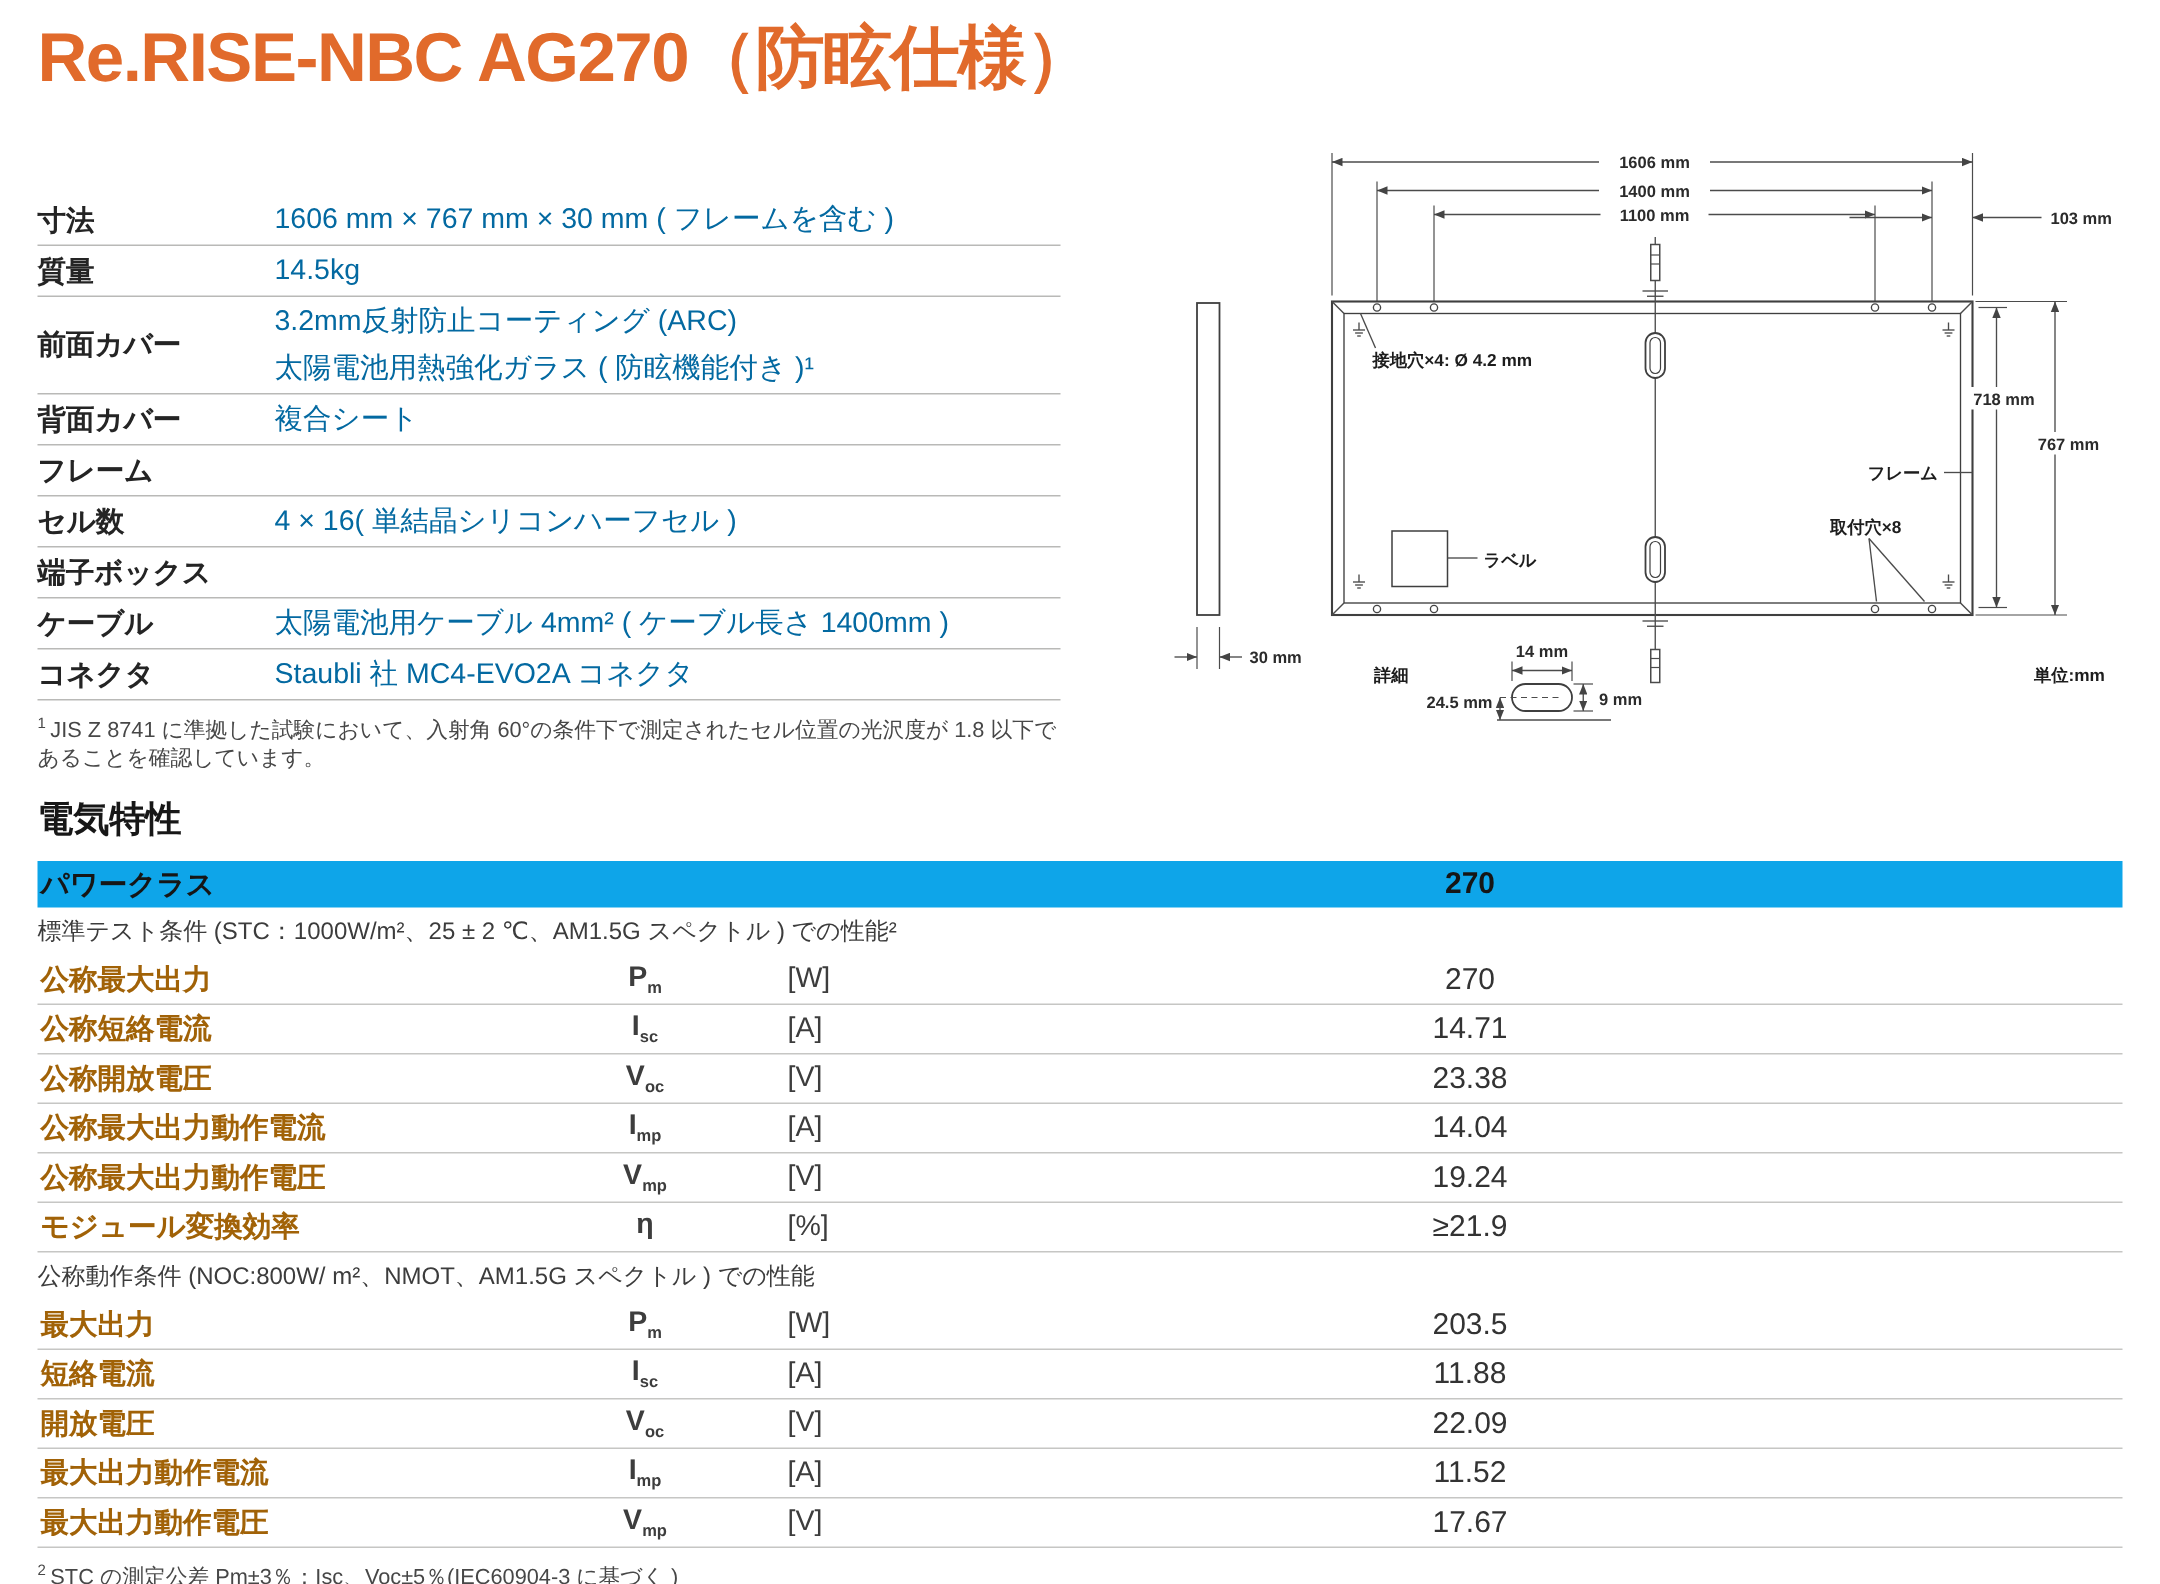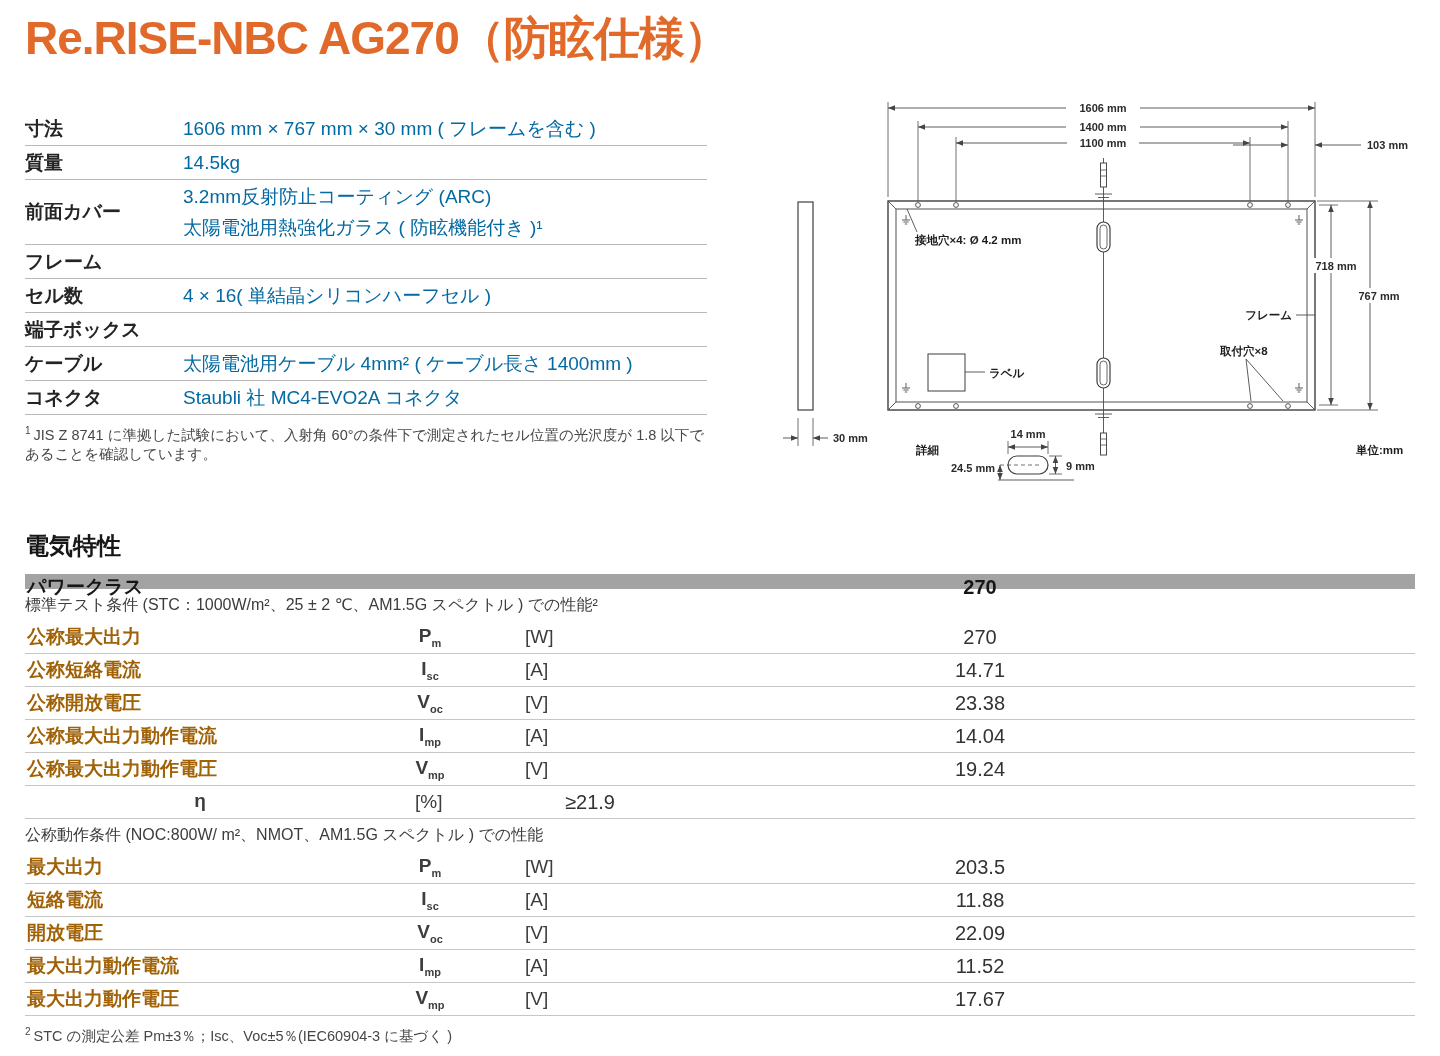--- a/index.html
+++ b/index.html
@@ -9,32 +9,32 @@
     overflow:hidden;
   }
   .title{
     position:absolute;left:25px;top:8px;font-size:46px;font-weight:800;
     color:#E16A2B;letter-spacing:-1px;white-space:nowrap;
   }
   .sec-heading{font-size:24px;font-weight:800;color:#171717;margin:0;}
 
   
   .spec{position:absolute;left:25px;top:112px;width:682px;}
-  .spec-table{}
+  .spec-table{margin-top:18px;}
   .spec-row{display:flex;align-items:center;border-bottom:1px solid #b9b9b7;min-height:33px;}
   .spec-row.twolines{min-height:64px;}
   .spec-label{width:158px;flex:0 0 158px;font-weight:700;font-size:19px;color:#242424;}
   .spec-value{font-size:19px;color:#0369a1;line-height:31px;}
   .fnote{font-size:14.5px;color:#474747;margin-top:10px;}
   .fnote sup{font-size:10px;margin-right:3px;}
 
   
   .elec{position:absolute;left:25px;top:530px;width:1390px;}
   .egrid{display:grid;grid-template-columns:350px 110px 210px 570px 1fr;align-items:center;}
-  .band{background:#a3a3a3;height:15px;margin-top:12px;}
+  .band{background:#0ea5e9;height:31px;margin-top:12px;}
   .band .lbl{font-weight:700;font-size:19px;color:#161616;padding-left:2px;}
   .band .val{font-weight:700;font-size:20px;color:#161616;text-align:center;}
   .cond{height:32px;display:flex;align-items:center;font-size:16px;color:#3c3c3c;}
   .erow{height:32px;border-bottom:1px solid #c6c6c4;}
   .erow .lbl{font-weight:700;font-size:19px;color:#a16207;padding-left:2px;}
   .erow .sym{text-align:center;font-size:19px;color:#3d3d3d;font-weight:bold;}
   .erow .sym sub{font-size:11px;}
   .erow .unit{font-size:19px;color:#3d3d3d;padding-left:40px;}
   .erow .val{text-align:center;font-size:20px;color:#333;}
 
@@ -60,20 +60,24 @@
       <div class="spec-value">14.5kg</div>
     </div>
     <div class="spec-row twolines">
       <div class="spec-label">前面カバー</div>
       <div class="spec-value">
         <div>3.2mm反射防止コーティング (ARC)</div>
         <div>太陽電池用熱強化ガラス ( 防眩機能付き )¹</div>
       </div>
     </div>
     <div class="spec-row">
+      <div class="spec-label">背面カバー</div>
+      <div class="spec-value">複合シート</div>
+    </div>
+    <div class="spec-row">
       <div class="spec-label">フレーム</div>
     </div>
     <div class="spec-row">
       <div class="spec-label">セル数</div>
       <div class="spec-value">4 × 16( 単結晶シリコンハーフセル )</div>
     </div>
     <div class="spec-row">
       <div class="spec-label">端子ボックス</div>
     </div>
     <div class="spec-row">
@@ -124,20 +128,21 @@
     <div class="unit">[A]</div>
     <div class="val">14.04</div>
   </div>
   <div class="erow egrid">
     <div class="lbl">公称最大出力動作電圧</div>
     <div class="sym"><span>V</span><sub>mp</sub></div>
     <div class="unit">[V]</div>
     <div class="val">19.24</div>
   </div>
   <div class="erow egrid">
+    <div class="lbl">モジュール変換効率</div>
     <div class="sym"><span>η</span><sub></sub></div>
     <div class="unit">[%]</div>
     <div class="val">≥21.9</div>
   </div>
 
   <div class="cond">公称動作条件 (NOC:800W/ m²、NMOT、AM1.5G スペクトル ) での性能</div>
 
   <div class="erow egrid">
     <div class="lbl">最大出力</div>
     <div class="sym"><span>P</span><sub>m</sub></div>

